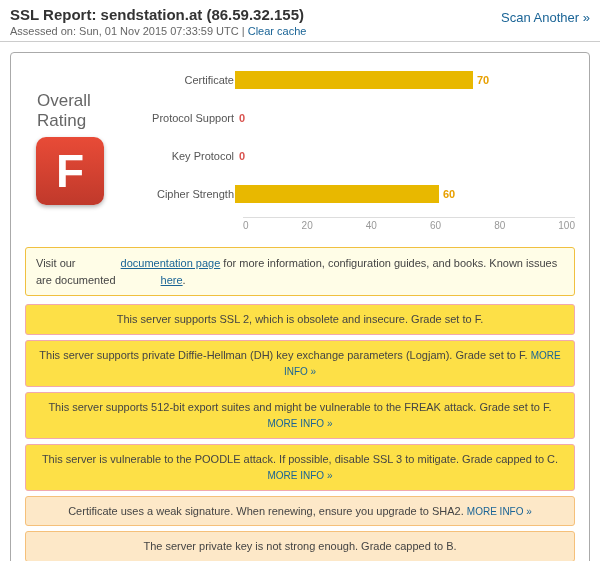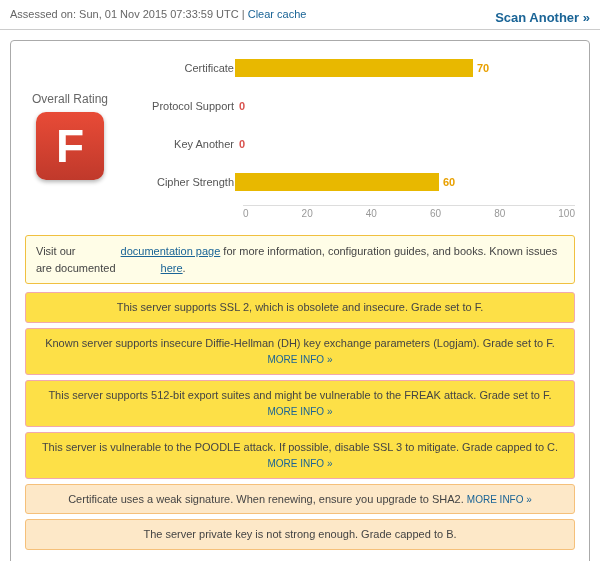--- a/index.html
+++ b/index.html
@@ -28,21 +28,21 @@
       margin-top: 2px;
     }
     #header-left .assessed a {
       color: #1a6496;
       text-decoration: none;
     }
     #scan-another {
       color: #1a6496;
       text-decoration: none;
       font-size: 13px;
-      font-weight: bold;
+      font-weight: normal;
       white-space: nowrap;
       margin-top: 4px;
     }
     #main {
       padding: 10px;
     }
     .summary-box {
       border: 1px solid #aaa;
       border-radius: 4px;
       padding: 12px 14px;
@@ -152,30 +152,32 @@
     .val-red { color: #d9534f; }
 
     .rating-label-container {
       display: flex;
       flex-direction: column;
       align-items: center;
       width: 90px;
       flex-shrink: 0;
     }
     .overall-label-text {
-      font-size: 12px;
+      font-size: 17px;
       color: #666;
       margin-bottom: 6px;
+      margin-left: 12px;
     }
   </style>
 </head>
 <body>
 
 <div id="header">
   <div id="header-left">
+    <h1>SSL Report: sendstation.at (86.59.32.155)</h1>
     <div class="assessed">
       <span>Assessed on:</span>
       <span>Sun, 01 Nov 2015 07:33:59 UTC</span>
       | <a href="#">Clear cache</a>
     </div>
   </div>
   <a href="#" id="scan-another">Scan Another »</a>
 </div>
 
 <div id="main">
@@ -201,21 +203,21 @@
             <div class="chart-row">
     <div class="chart-label">Protocol Support</div>
     <div class="chart-bar-container">
       <div class="chart-bar">
         <div class="bar-fill bar-red" style="width: 0%; height: 18px;"></div>
         <span class="bar-value val-red">0</span>
       </div>
     </div>
   </div>
             <div class="chart-row">
-    <div class="chart-label">Key Another</div>
+    <div class="chart-label">Key Protocol</div>
     <div class="chart-bar-container">
       <div class="chart-bar">
         <div class="bar-fill bar-red" style="width: 0%; height: 18px;"></div>
         <span class="bar-value val-red">0</span>
       </div>
     </div>
   </div>
             <div class="chart-row">
     <div class="chart-label">Cipher Strength</div>
     <div class="chart-bar-container">
@@ -240,20 +242,20 @@
         </div>
       </div>
     </div>
 
     <div class="info-doc-box">
       <span>Visit our </span><a href="#">documentation page</a><span> for more information, configuration guides, and books. Known issues are documented </span><a href="#">here</a><span>.</span>
     </div>
 
     <div id="alerts-container">
         <div class="alert-item alert-red"><span>This server supports SSL 2, which is obsolete and insecure. Grade set to F.</span></div>
-        <div class="alert-item alert-red"><span>Known server supports insecure Diffie-Hellman (DH) key exchange parameters (Logjam). Grade set to F.</span> <a href="#">MORE INFO »</a></div>
+        <div class="alert-item alert-red"><span>This server supports private Diffie-Hellman (DH) key exchange parameters (Logjam). Grade set to F.</span> <a href="#">MORE INFO »</a></div>
         <div class="alert-item alert-red"><span>This server supports 512-bit export suites and might be vulnerable to the FREAK attack. Grade set to F.</span> <a href="#">MORE INFO »</a></div>
         <div class="alert-item alert-red"><span>This server is vulnerable to the POODLE attack. If possible, disable SSL 3 to mitigate. Grade capped to C.</span> <a href="#">MORE INFO »</a></div>
         <div class="alert-item alert-orange"><span>Certificate uses a weak signature. When renewing, ensure you upgrade to SHA2.</span> <a href="#">MORE INFO »</a></div>
         <div class="alert-item alert-orange"><span>The server private key is not strong enough. Grade capped to B.</span></div>
       </div>
   </div>
 </div>
 
 </body></html>

